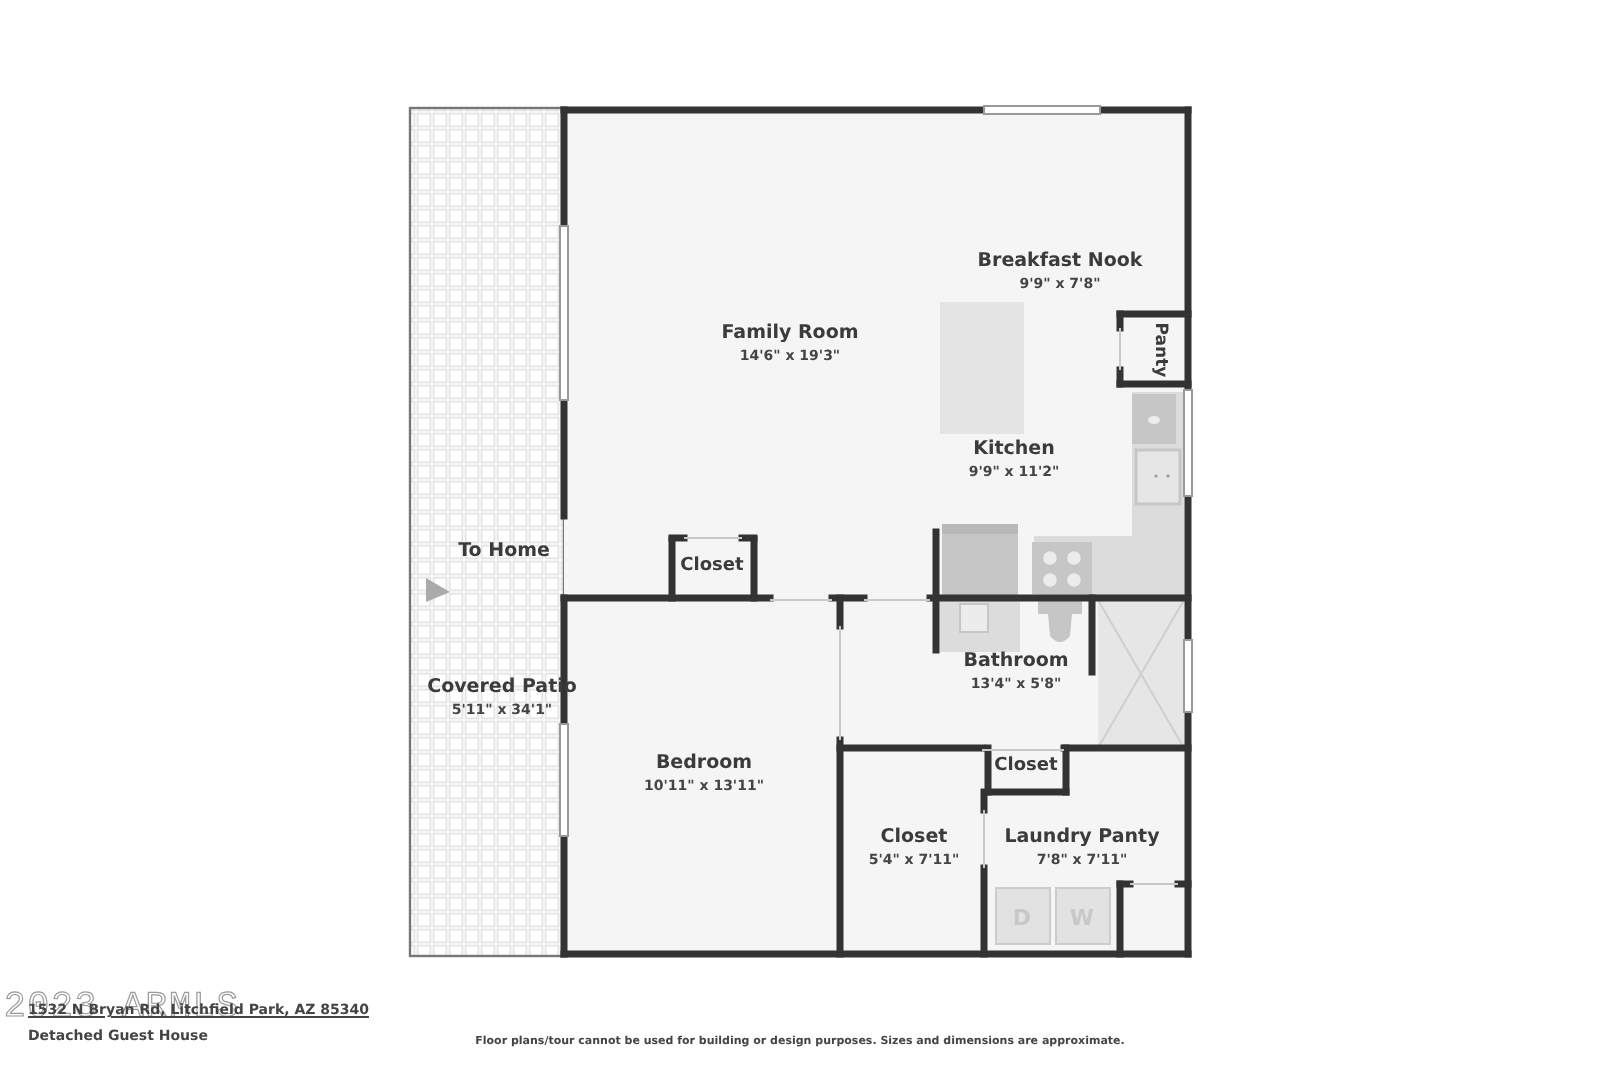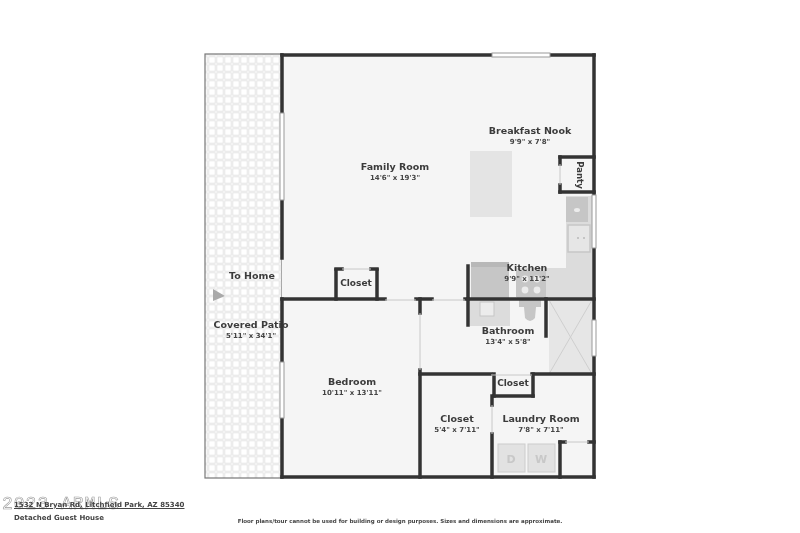--- a/index.html
+++ b/index.html
@@ -158,42 +158,42 @@
 </svg>
 
 <div class="label" style="left:530px; top:93px;margin-top:32px;">
   <span class="name">Breakfast Nook</span>
   <span class="dim">9'9" x 7'8"</span>
 </div>
 <div class="label" style="left:395px; top:161px;">
   <span class="name">Family Room</span>
   <span class="dim">14'6" x 19'3"</span>
 </div>
-<div class="label" style="left:527px; top:219px;margin-top:43px;">
+<div class="label" style="left:507px; top:219px;">
   <span class="name">Kitchen</span>
   <span class="dim">9'9" x 11'2"</span>
 </div>
-<div class="label" style="left:243px; top:319px;padding-left:16px;">
+<div class="label" style="left:243px; top:338px;padding-left:16px;">
   <span class="name">Covered Patio</span>
   <span class="dim">5'11" x 34'1"</span>
 </div>
 <div class="label" style="left:508px; top:325px;">
   <span class="name">Bathroom</span>
   <span class="dim">13'4" x 5'8"</span>
 </div>
 <div class="label" style="left:352px; top:376px;">
   <span class="name">Bedroom</span>
   <span class="dim">10'11" x 13'11"</span>
 </div>
 <div class="label" style="left:457px; top:413px;">
   <span class="name">Closet</span>
   <span class="dim">5'4" x 7'11"</span>
 </div>
 <div class="label" style="left:541px; top:413px;">
-  <span class="name">Laundry Room</span>
+  <span class="name">Laundry Panty</span>
   <span class="dim">7'8" x 7'11"</span>
 </div>
 
 <div class="small-name" style="left:356px; top:278px;">Closet</div>
 <div class="small-name" style="left:513px; top:378px;">Closet</div>
 <div class="pantry">Panty</div>
 <div class="small-name" style="left:252px; top:270px; font-size:9.5px;">To Home</div>
 <div class="appl-letter" style="left:511px; top:459px;">D</div>
 <div class="appl-letter" style="left:541px; top:459px;">W</div>
 

